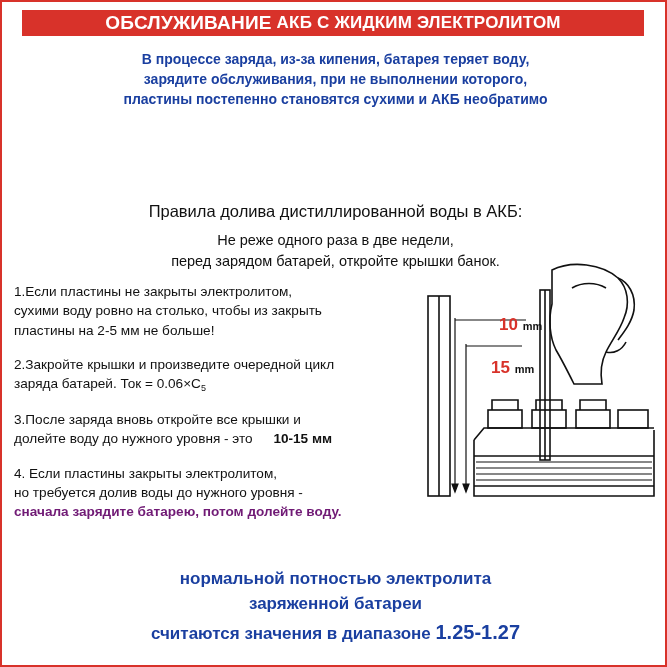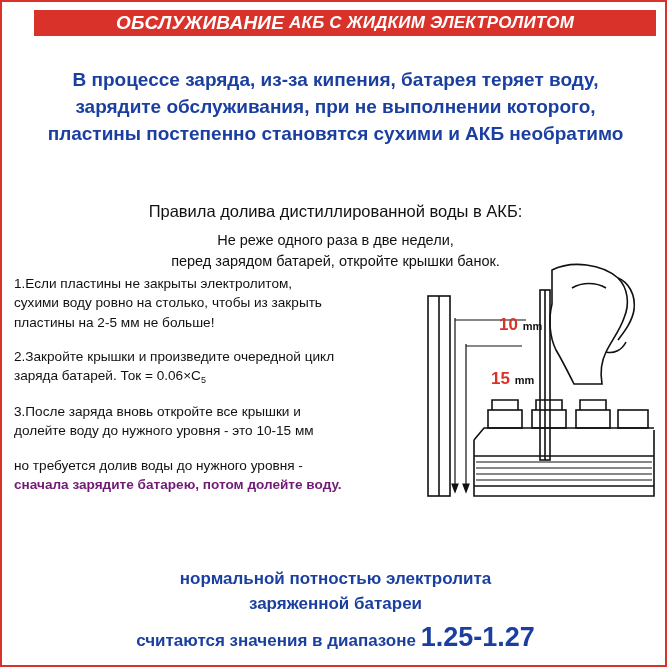--- a/index.html
+++ b/index.html
@@ -19,48 +19,47 @@
     width: 667px;
     height: 667px;
     box-sizing: border-box;
     border: 2px solid #d8322a;
     background: #fff;
   }
 
   
   .header {
     position: absolute;
-    left: 32px;
+    left: 20px;
     top: 8px;
     width: 622px;
     height: 26px;
     background: #d8322a;
     color: #ffffff;
     display: flex;
     align-items: center;
     justify-content: center;
     font-weight: bold;
-    font-style: italic;
     font-size: 17px;
     letter-spacing: 0.2px;
     white-space: nowrap;
   }
   .header .big {
     font-size: 19px;
   }
 
   
   .intro {
     position: absolute;
     left: 10px;
-    top: 65px;
+    top: 48px;
     width: 647px;
     text-align: center;
     color: #1a3fa0;
-    font-size: 19px;
+    font-size: 14px;
     line-height: 1.42;
     font-weight: bold;
   }
 
   
   .rules-title {
     position: absolute;
     left: 0;
     top: 200px;
     width: 667px;
@@ -76,51 +75,51 @@
     text-align: center;
     font-size: 14.5px;
     color: #111;
     line-height: 1.45;
   }
 
   
   .items {
     position: absolute;
     left: 12px;
-    top: 272px;
+    top: 280px;
     width: 430px;
     font-size: 13.6px;
     color: #111;
     line-height: 1.42;
   }
   .item {
     margin-bottom: 15px;
   }
-  .item b { font-weight: normal; }
+  .item b { font-weight: bold; margin-left: 17px; }
   .red-bold {
     color: #701a75;
     font-weight: bold;
   }
   sub { font-size: 9px; vertical-align: -3px; }
 
   
   .footer {
     position: absolute;
     left: 0;
     top: 565px;
     width: 667px;
     text-align: center;
     color: #1a3fa0;
     font-weight: bold;
   }
   .footer .l1 { font-size: 17px; line-height: 1.45; }
   .footer .l2 { font-size: 17px; line-height: 1.45; }
   .footer .l3 { font-size: 17px; line-height: 1.6; }
   .footer .range {
-    font-size: 27px;
+    font-size: 20px;
     font-weight: bold;
   }
 
   
   .illus {
     position: absolute;
     left: 420px;
     top: 258px;
     width: 240px;
     height: 260px;
@@ -132,21 +131,21 @@
     left: 497px;
     top: 313px;
     color: #d8322a;
     font-weight: bold;
     font-size: 17px;
   }
   .label-10 .unit { font-size: 11px; color:#111; font-weight: bold; }
   .label-15 {
     position: absolute;
     left: 489px;
-    top: 367px;
+    top: 356px;
     color: #d8322a;
     font-weight: bold;
     font-size: 17px;
   }
   .label-15 .unit { font-size: 11px; color:#111; font-weight: bold; }
 </style>
 </head>
 <body>
 
 <div class="page">
@@ -187,20 +186,21 @@
     </div>
 
     <div class="item">
       <div>3.После заряда вновь откройте все крышки и</div>
       <div>
         <span>долейте воду до нужного уровня - это </span><b>10-15 мм</b>
       </div>
     </div>
 
     <div class="item">
+      <div>4. Если пластины закрыты электролитом,</div>
       <div>но требуется долив воды до нужного уровня -</div>
       <div class="red-bold">сначала зарядите батарею, потом долейте воду.</div>
     </div>
 
   </div>
 
   <div class="illus">
     <svg width="240" height="260" viewBox="0 0 240 260">
       <g stroke="#111" fill="none" stroke-width="1.6">
 

